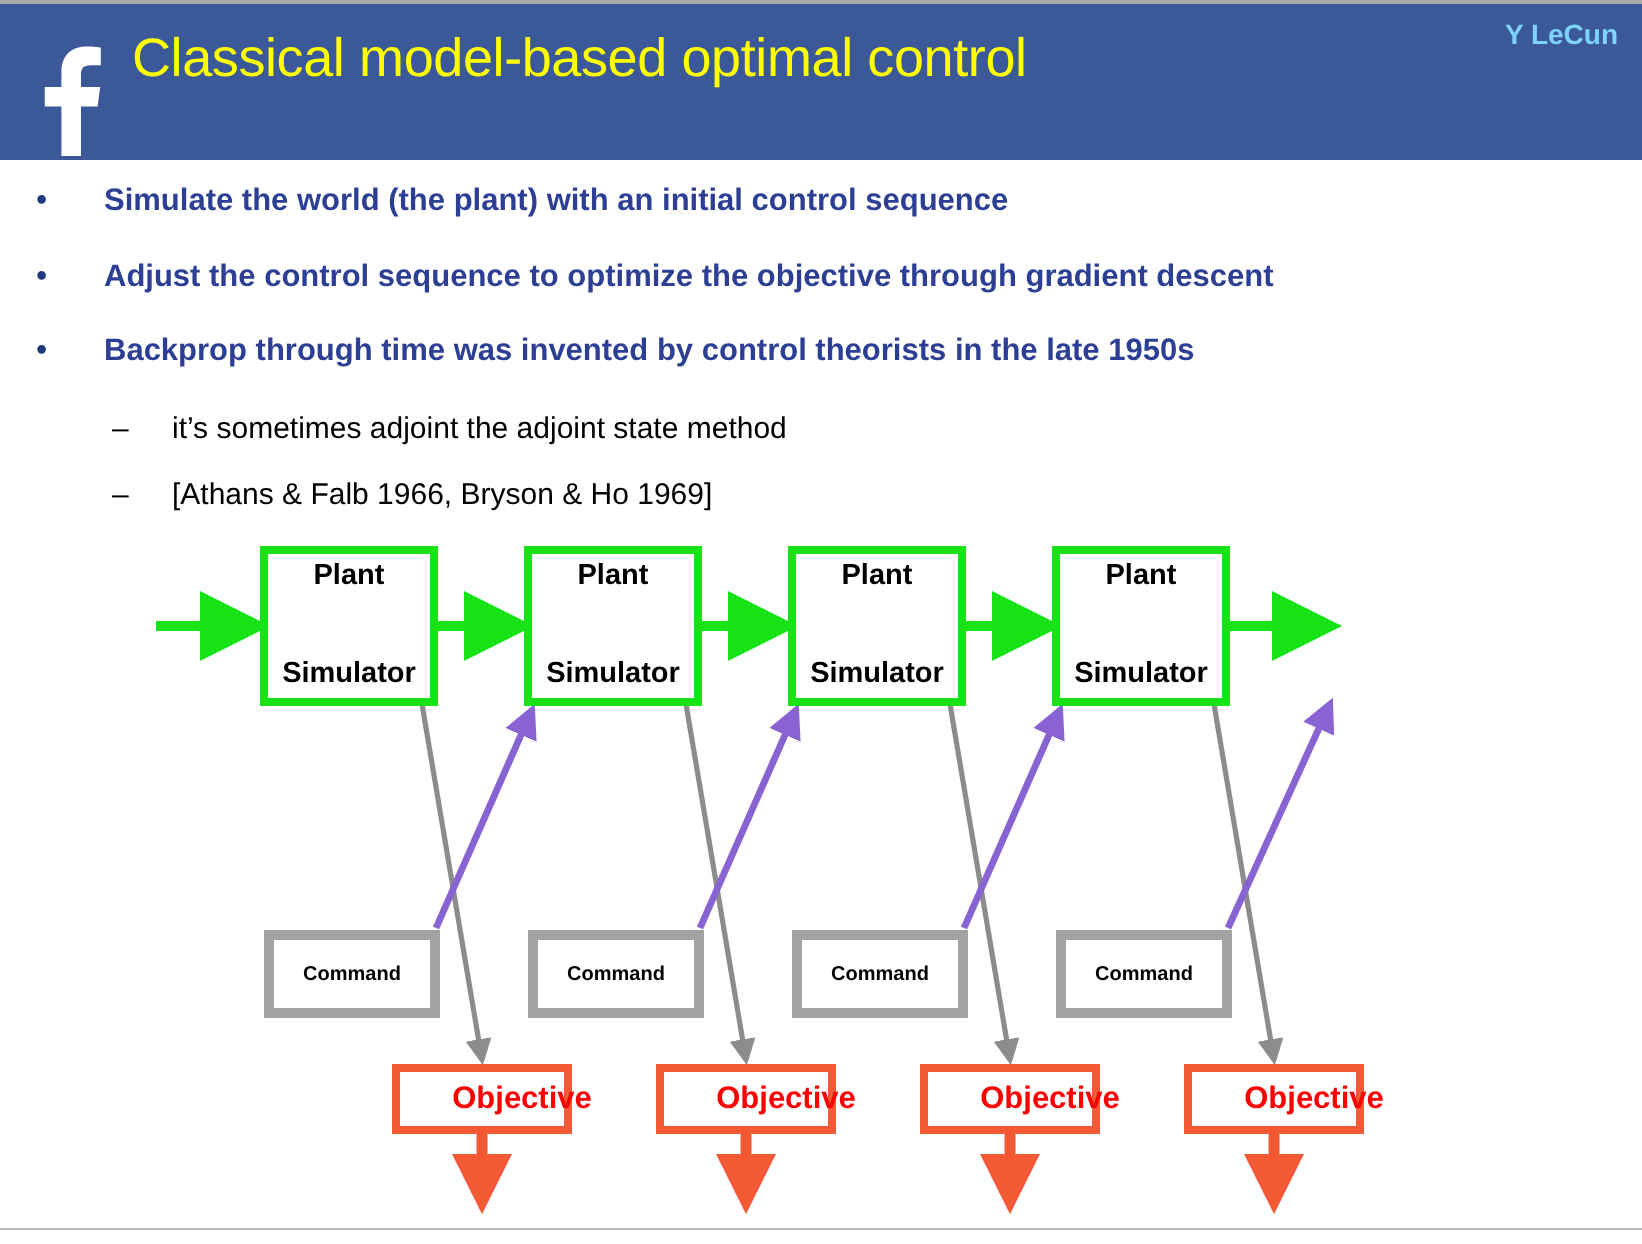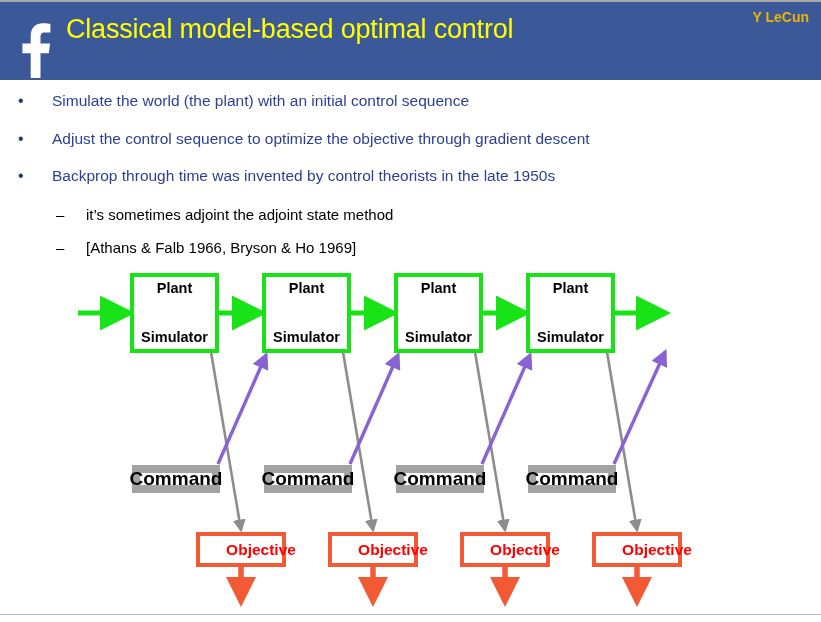--- a/index.html
+++ b/index.html
@@ -53,21 +53,21 @@
     color: #ffff00;
     font-size: 27px;
     font-weight: normal;
     letter-spacing: -0.2px;
     white-space: nowrap;
   }
   #author-tag {
     position: absolute;
     right: 12px;
     top: 7px;
-    color: #eab308;
+    color: #7dd3fc;
     font-size: 14px;
     font-weight: bold;
     white-space: nowrap;
   }
 
   
   .bullet-row {
     position: absolute;
     left: 18px;
     display: flex;
@@ -77,21 +77,21 @@
     color: #1f3a7a;
     font-size: 16px;
     width: 34px;
     flex: 0 0 34px;
     text-align: left;
     line-height: 1;
   }
   .bullet-text {
     color: #2c3f94;
     font-size: 15.5px;
-    font-weight: normal;
+    font-weight: bold;
     white-space: nowrap;
   }
   .sub-row {
     position: absolute;
     left: 56px;
     display: flex;
     align-items: baseline;
   }
   .sub-mark {
     color: #000000;
@@ -132,24 +132,24 @@
     height: 80px;
     border: 4px solid #17e317;
     color: #000000;
     font-size: 14.5px;
     font-weight: bold;
     line-height: 1.18;
     gap: 32px;
   }
   .node-command {
     width: 88px;
-    height: 28px;
-    border: 8px solid #a3a3a3;
-    color: #000000;
-    font-size: 19px;
+    height: 44px;
+    border: 5px solid #a3a3a3;
+    color: #000000;
+    font-size: 10px;
     font-weight: bold;
   }
   .node-objective {
     width: 90px;
     height: 35px;
     border: 4px solid #f15a35;
     color: #ff0000;
     font-size: 15.5px;
     font-weight: bold;
     padding-left: 40px;

